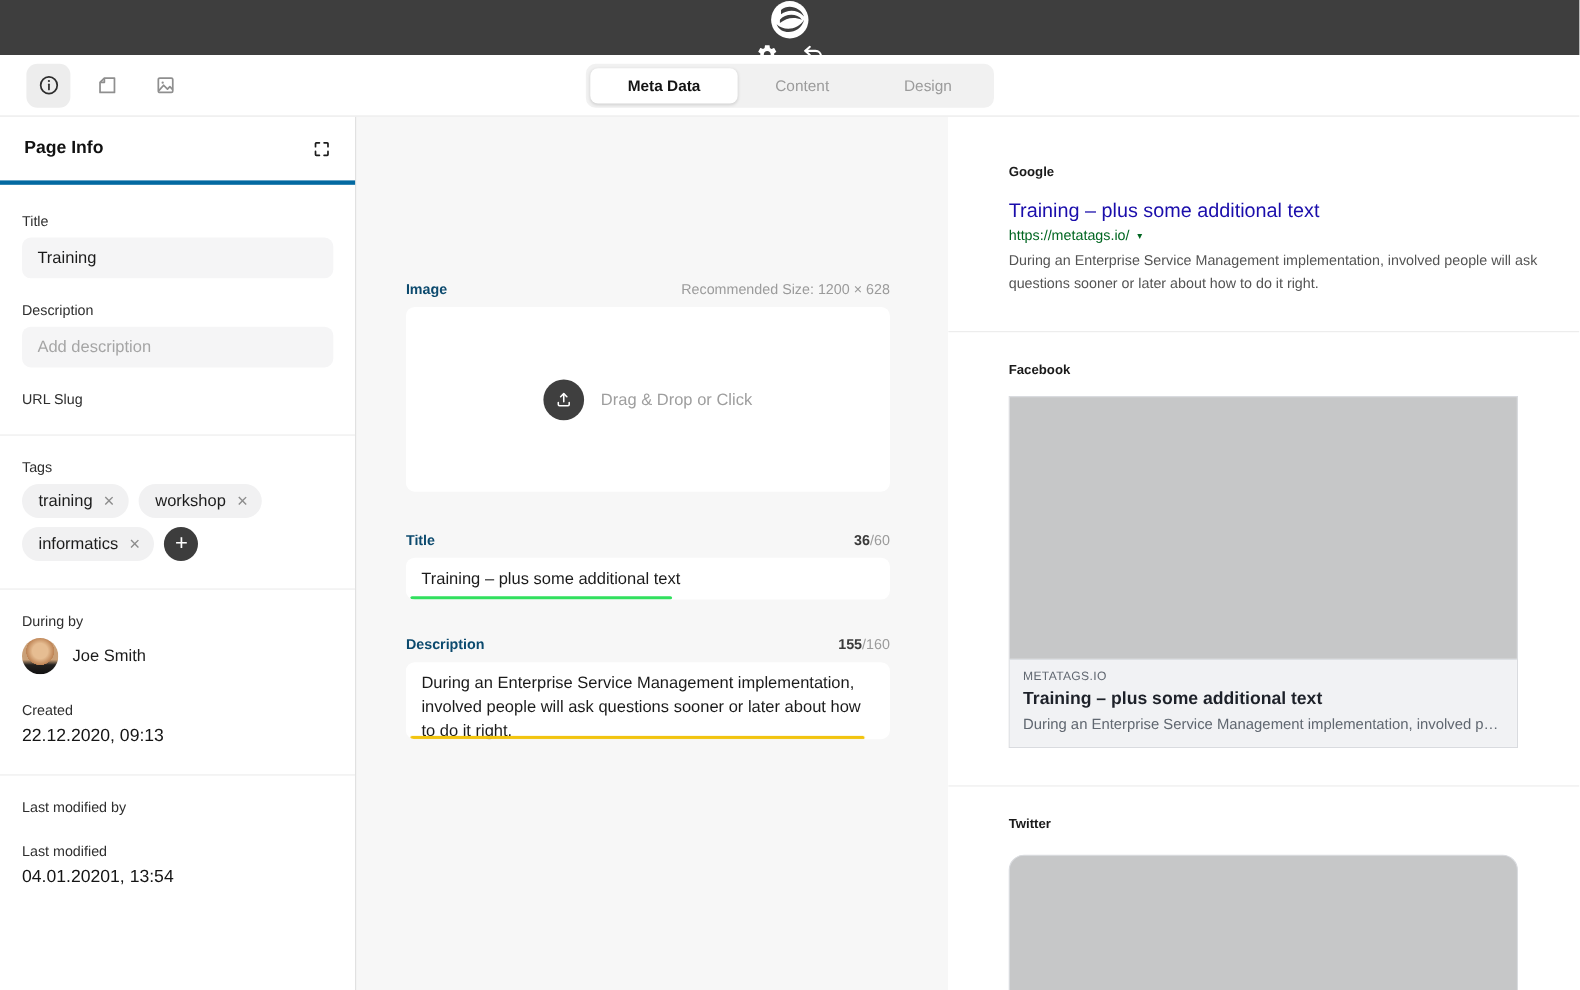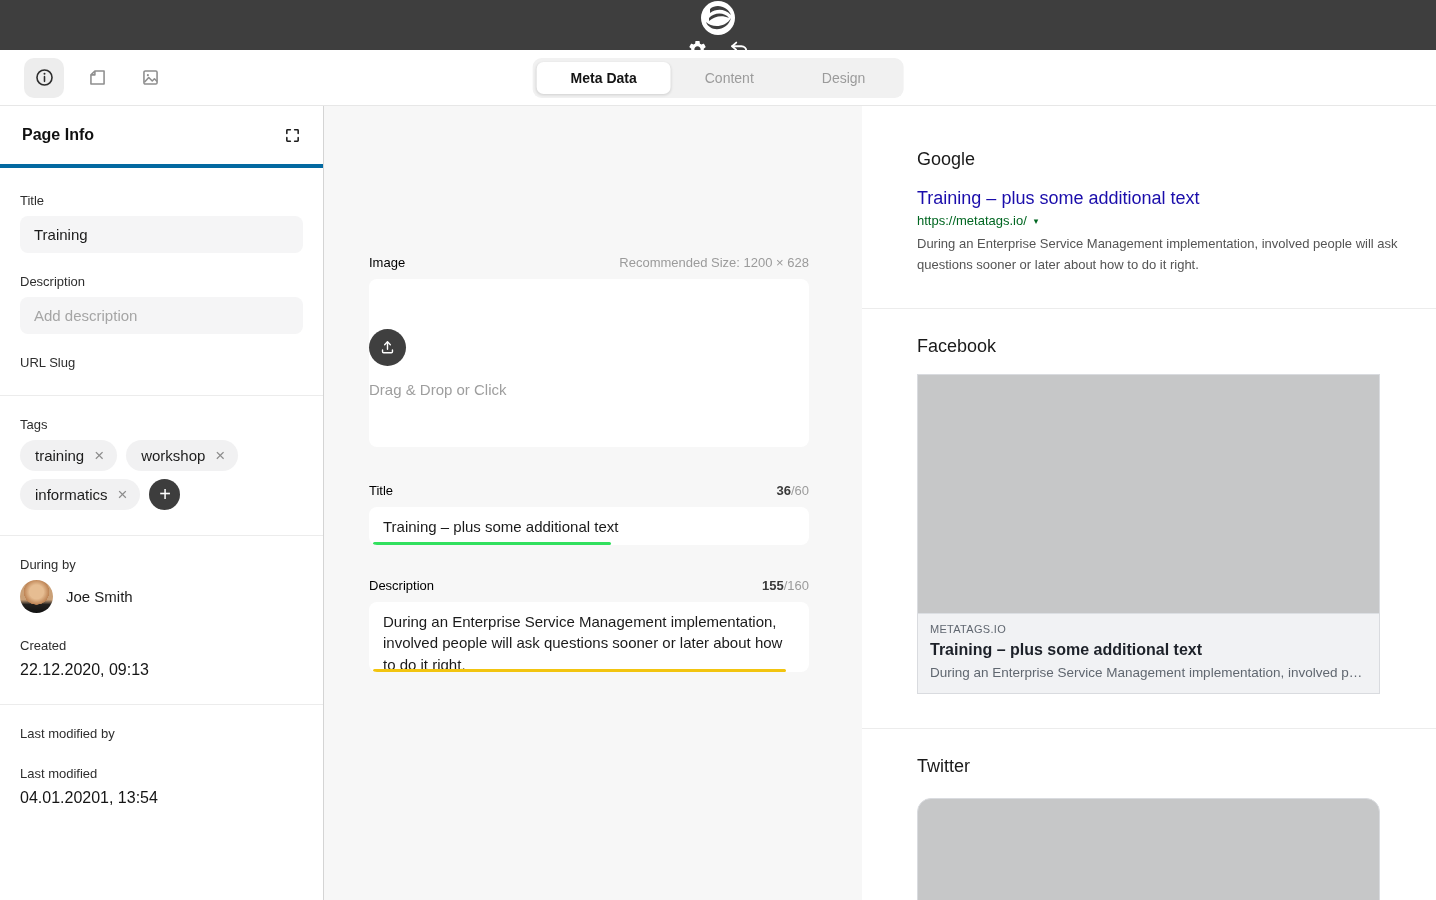--- a/index.html
+++ b/index.html
@@ -71,45 +71,45 @@
       linear-gradient(180deg, #caa077 0 60%, #23211f 74%, #111 100%); }
   .avatar.helena { background:
       radial-gradient(circle at 50% 38%, #f1d9a9 0 26%, #d8b06a 46%, rgba(0,0,0,0) 47%),
       linear-gradient(180deg, #9aa765 0 55%, #44502a 80%, #2c331c 100%); }
   .date-val { font-size:16px; color:#151515; margin-top:2px; }
 
   
   .editor-col { width:538px; flex:0 0 538px; background:#f7f7f7; padding:149px 53px 0 45px; overflow:hidden; }
   .intro { font-size:15px; color:#1d1d1d; line-height:1.5; width:402px; margin-bottom:47px; }
   .row-label { display:flex; justify-content:space-between; align-items:baseline; margin-bottom:9px; }
-  .c-label { font-size:13px; color:#000000; font-weight:400; }
+  .c-label { font-size:13px; color:#0c4a6e; font-weight:700; }
   .c-hint { font-size:13px; color:#9b9b9b; }
   .counter { font-size:13px; color:#9b9b9b; }
   .counter .n { color:#3a3a3a; font-weight:700; }
-  .dropzone { height:168px; background:#fff; border-radius:8px; display:flex; flex-direction:column;
-    justify-content:center; gap:15px; margin-bottom:36px; cursor:pointer; }
+  .dropzone { height:168px; background:#fff; border-radius:8px; display:flex; flex-direction:row;
+    align-items:center; justify-content:center; gap:15px; margin-bottom:36px; cursor:pointer; }
   .upload-circle { width:37px; height:37px; border-radius:50%; background:#3f3f3f;
     display:flex; align-items:center; justify-content:center; }
   .drop-text { font-size:15px; color:#9e9e9e; }
   .input-card { position:relative; background:#fff; border-radius:8px; overflow:hidden; }
   .title-card { height:38px; margin-bottom:33px; }
   .title-card input { width:100%; height:100%; border:none; background:transparent; outline:none;
     padding:0 14px; font-size:15px; color:#1b1b1b; font-family:inherit; }
   .desc-card textarea { display:block; width:100%; height:70px; border:none; background:transparent;
     outline:none; resize:none; padding:9px 14px; font-size:15px; line-height:1.42; color:#1b1b1b;
     font-family:inherit; }
   .underline { position:absolute; left:4px; bottom:0; height:3px; border-radius:2px; }
   .underline.green { background:var(--title-underline,#31e05e); }
   .underline.yellow { background:var(--description-underline,#f2c40f); }
 
   
   .preview-col { flex:1; background:#fff; overflow:hidden; }
   .rc-section { padding-left:55px; }
   .rc-section.bordered { border-top:1px solid #ececec; }
-  .rc-label { font-size:18px; color:#1a1a1a; font-weight:400; }
+  .rc-label { font-size:12px; color:#1a1a1a; font-weight:700; }
   .device-toggle { margin-top:43px; display:inline-flex; background:#f1f1f1; border-radius:9px; padding:4px; }
   .sec-google { padding-bottom:32px; }
   .g-label { margin-top:43px; }
   .g-title { font-size:18px; color:var(--google-link-blue,#1a0dab); margin-top:18px; cursor:default; }
   .g-url { font-size:13px; color:var(--google-url-green,#006621); margin-top:4px;
     display:flex; align-items:center; gap:7px; }
   .g-caret { font-size:9px; color:var(--google-url-green,#006621); }
   .g-desc { font-size:13px; color:#545454; line-height:1.6; margin-top:6px; width:505px; }
   .fb-label { margin-top:27px; }
   .fb-card { width:463px; margin-top:17px; border:1px solid #d9dbdf; }

